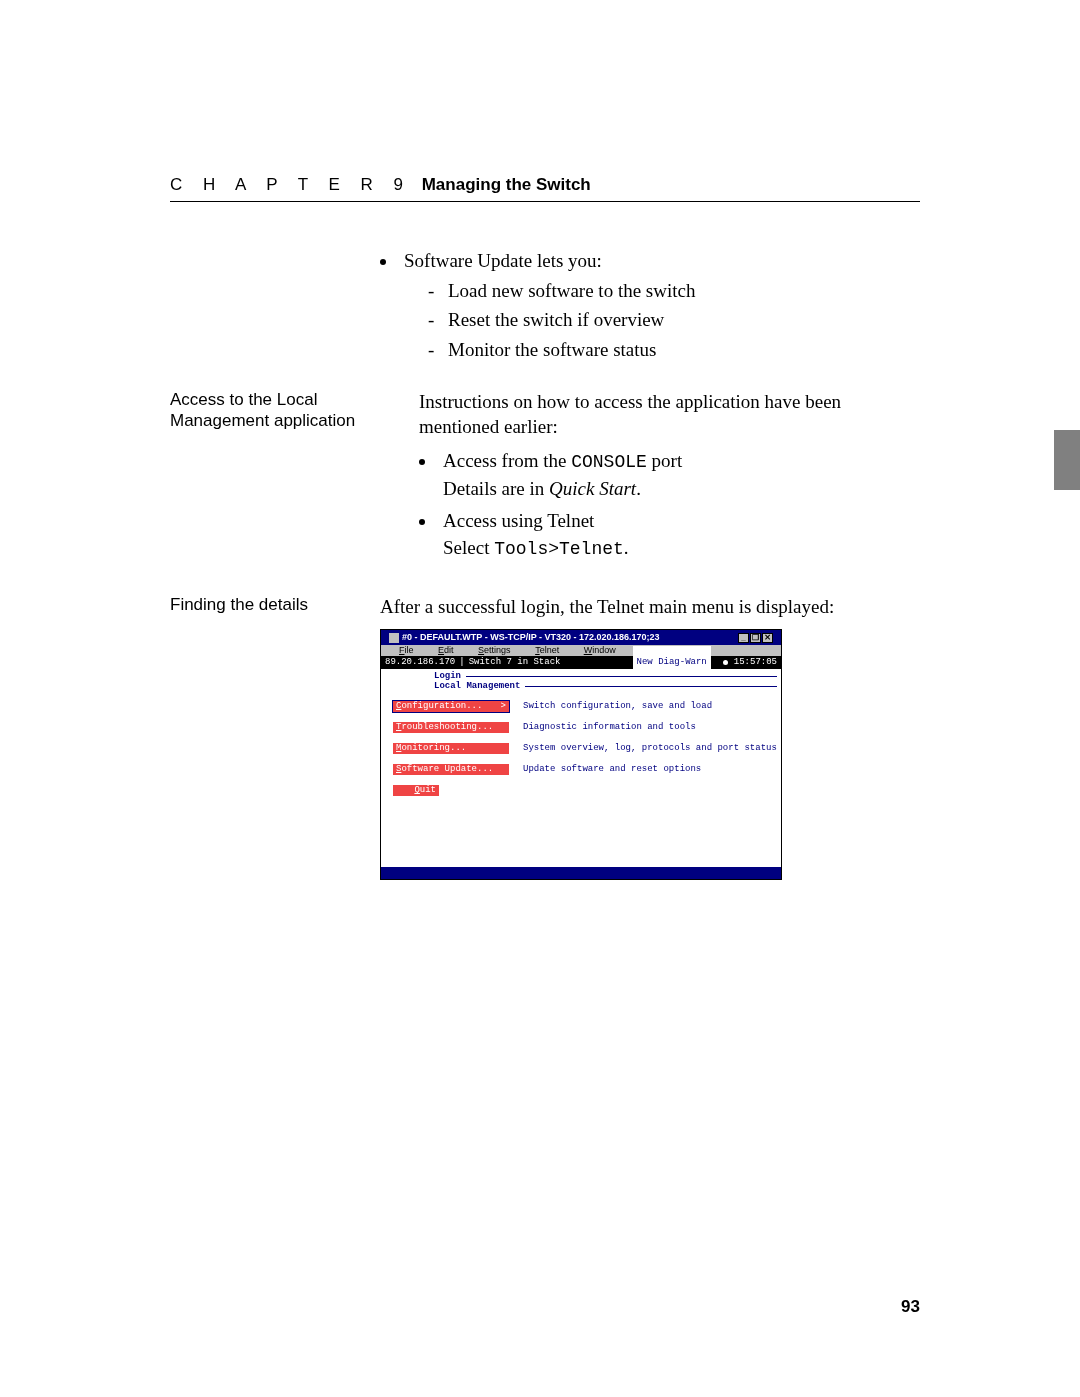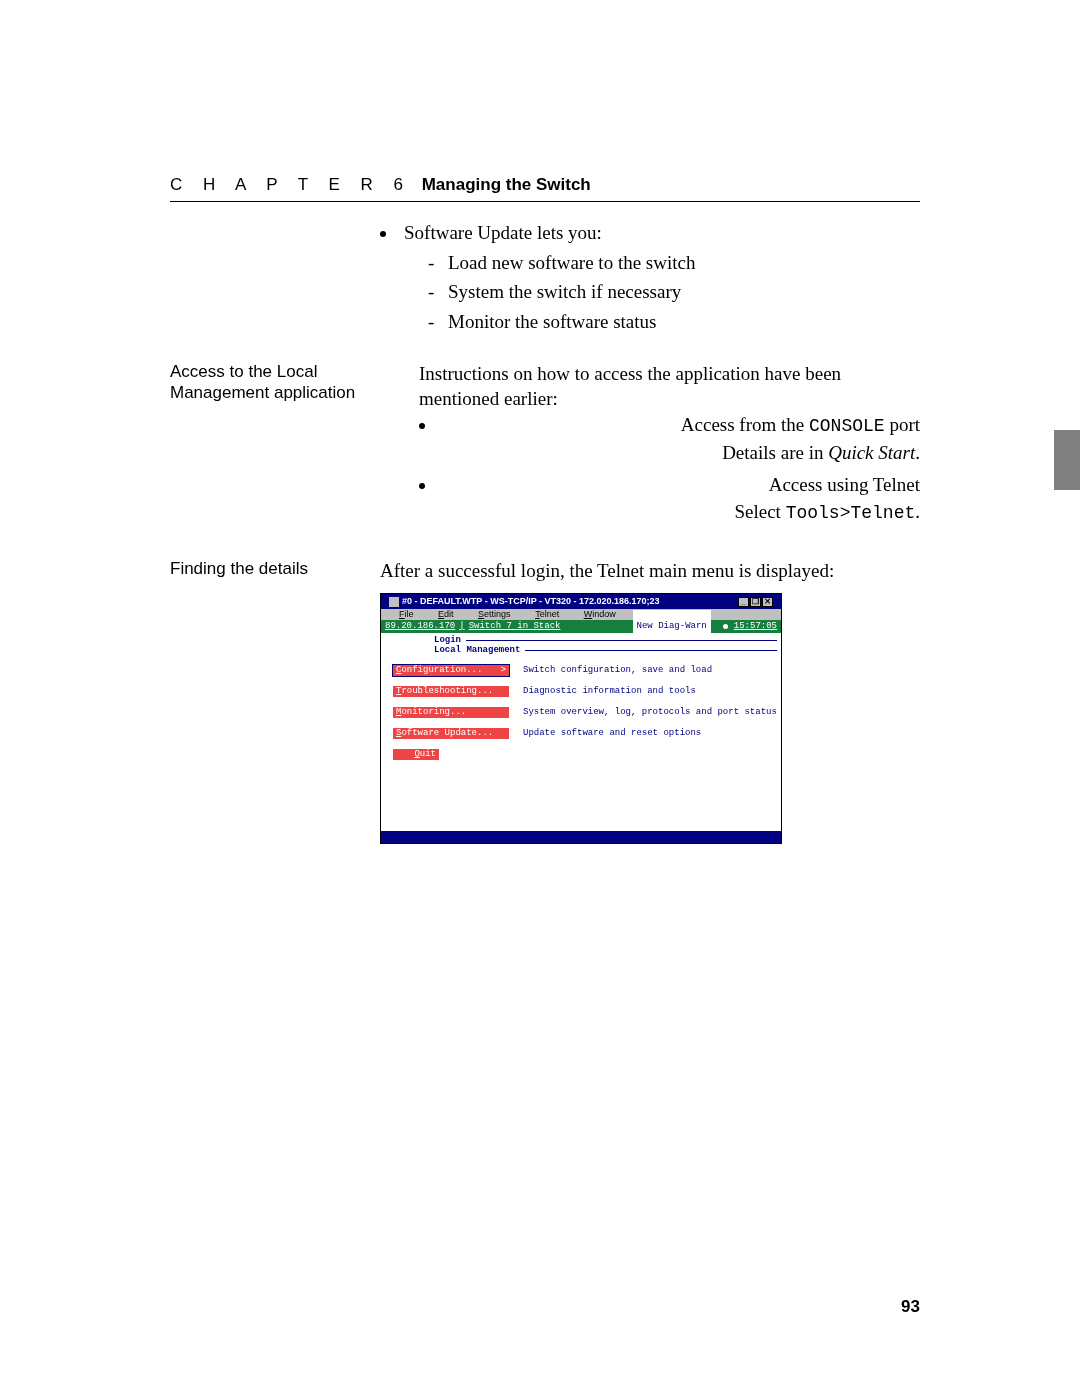--- a/index.html
+++ b/index.html
@@ -32,21 +32,21 @@
   .running-head .chap {
     letter-spacing: 8px;
   }
   .running-head .title {
     font-weight: bold;
     margin-left: 6px;
     letter-spacing: 0;
   }
   .body {
     position: absolute;
-    top: 220px;
+    top: 248px;
     left: 170px;
     right: 160px;
   }
   .row {
     display: flex;
     margin-bottom: 18px;
   }
   .margin-col {
     width: 200px;
     flex: 0 0 200px;
@@ -140,29 +140,28 @@
   }
   .shot .menubar {
     background: #c0c0c0;
     padding: 1px 4px;
     font-size: 9px;
     color: #000;
   }
   .shot .menubar span { margin-right: 8px; padding-left: 14px; }
   .shot .menubar span u { text-decoration: underline; }
   .shot .termhead {
-    background: #15803d;
+    background: #000000;
     color: #fff;
     font-family: "Courier New", monospace;
     font-size: 9px;
     padding: 1px 4px;
     display: flex;
     height: 11px;
     align-items: center;
-    text-decoration: underline;
   }
   .shot .termhead .thl { flex: 0 0 auto; }
   .shot .termhead .sep { margin: 0 4px; }
   .shot .termhead .thm { flex: 1; }
   .shot .termhead .thr1 {
     background: #fff; color: #000080; padding: 12px 4px; margin-right: 6px;
   }
   .shot .termhead .dot {
     display:inline-block; width:5px; height:5px; background:#fff; border-radius:50%;
     margin: 0 6px;
@@ -212,47 +211,47 @@
   }
 </style>
 </head>
 <body>
 
 <div class="page">
 
   <div class="thumb-tab"></div>
 
   <div class="running-head">
-    <span class="chap">C H A P T E R 6</span>
+    <span class="chap">C H A P T E R 9</span>
     <span class="title">Managing the Switch</span>
   </div>
 
   <div class="body">
 
     <div class="row">
       <div class="margin-col"></div>
       <div class="text-col">
         <ul class="b1">
           <li>
             <span>Software Update lets you:</span>
             <ul class="dash">
               <li>Load new software to the switch</li>
-              <li>System the switch if necessary</li>
+              <li>Reset the switch if overview</li>
               <li>Monitor the software status</li>
             </ul>
           </li>
         </ul>
       </div>
     </div>
 
     <div class="row" style="margin-top:22px;gap:39px;">
       <div class="margin-col">Access to the Local Management application</div>
       <div class="text-col">
         <div>Instructions on how to access the application have been mentioned earlier:</div>
-        <ul class="b1" style="margin-top:0;text-align:right;">
+        <ul class="b1" style="margin-top:8px;">
           <li>
             <span>Access from the </span><span class="mono">CONSOLE</span><span> port</span>
             <div class="sub" style="margin-left:0;">
               <span>Details are in </span><span class="ital">Quick Start</span><span>.</span>
             </div>
           </li>
           <li>
             <span>Access using Telnet</span>
             <div class="sub" style="margin-left:0;">
               <span>Select </span><span class="mono">Tools&gt;Telnet</span><span>.</span>

